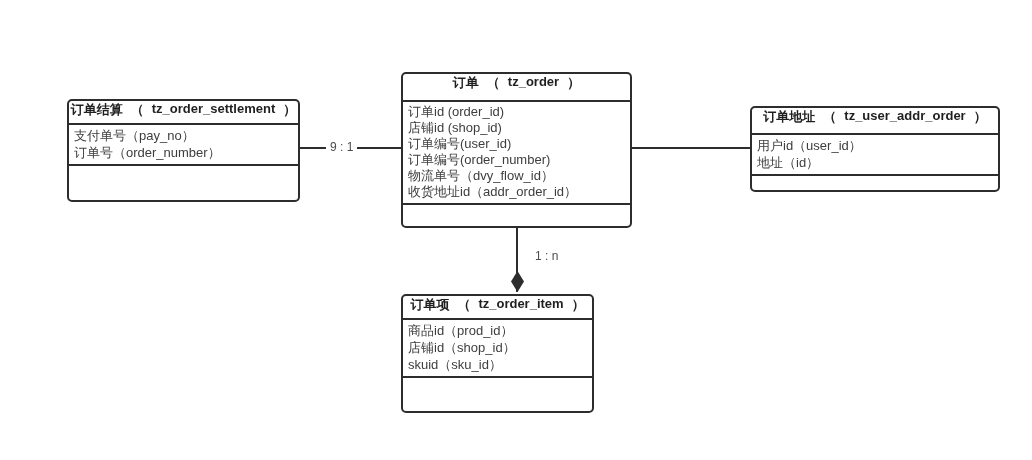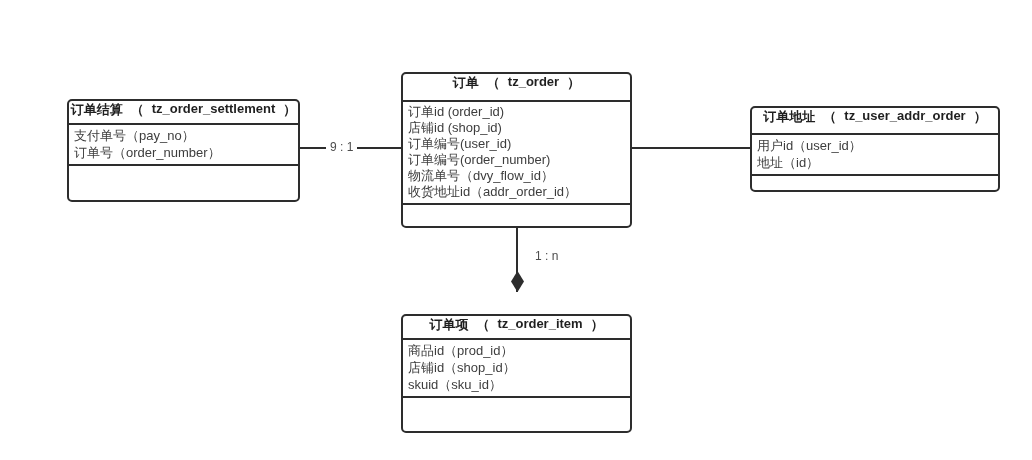--- a/index.html
+++ b/index.html
@@ -49,21 +49,21 @@
   #entity-settlement { left: 67px;  top: 99px;  width: 233px; height: 103px; }
   #entity-settlement .title { height: 22px; }
 
   #entity-order { left: 401px; top: 72px;  width: 231px; height: 156px; }
   #entity-order .title { height: 26px; }
   #entity-order .frow { line-height: 16px; }
 
   #entity-addr { left: 750px; top: 106px; width: 250px; height: 86px; }
   #entity-addr .title { height: 25px; }
 
-  #entity-item { left: 401px; top: 294px; width: 231px; height: 119px; margin-top: 20px; }
+  #entity-item { left: 401px; top: 294px; width: 193px; height: 119px; }
   #entity-item .title { height: 22px; }
 
   
   .line { position: absolute; background: #2d2d2d; }
   #line-settlement-order { left: 300px; top: 147px; width: 101px; height: 2px; }
   #line-order-addr       { left: 632px; top: 147px; width: 118px; height: 2px; }
   #line-order-item       { left: 516px; top: 228px; width: 2px;  height: 64px; }
 
   .mult-label {
     position: absolute;

